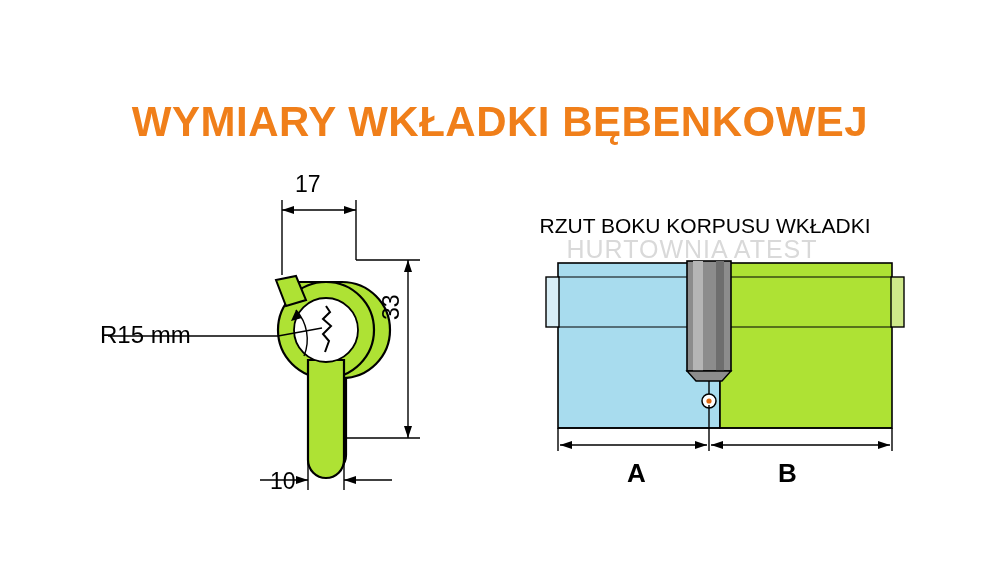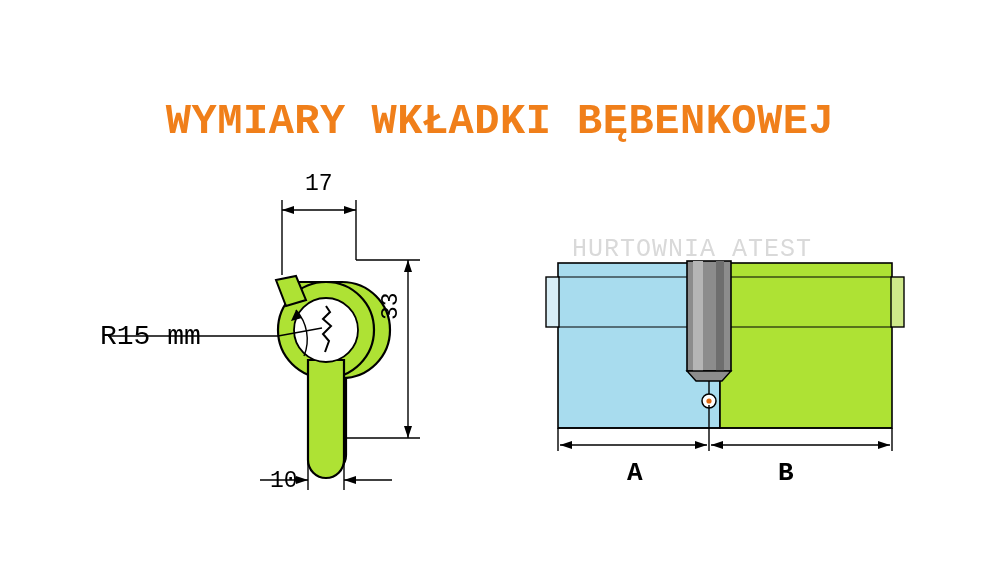--- a/index.html
+++ b/index.html
@@ -13,21 +13,20 @@
     position: relative;
     overflow: hidden;
     font-family: "Liberation Sans", sans-serif;
   }
   #stage {
     position: absolute;
     left: 0;
     top: 0;
     width: 1000px;
     height: 564px;
-    font-family: Liberation Mono, monospace;
   }
   .title {
     position: absolute;
     left: 0;
     top: 98px;
     width: 1000px;
     text-align: center;
     font-size: 42px;
     font-weight: bold;
     color: #f07f1a;
@@ -55,35 +54,36 @@
     letter-spacing: 1px;
     white-space: nowrap;
     pointer-events: none;
   }
   .dim-text {
     position: absolute;
     font-size: 23px;
     color: #000000;
     white-space: nowrap;
   }
-  .dim-17 { left: 305px; top: 171px; }
+  .dim-17 { left: 295px; top: 171px; }
   .dim-33 { left: 378px; top: 320px; transform: rotate(-90deg); transform-origin: left top; }
   .dim-10 { left: 246px; top: 468px; margin-left: 24px; }
-  .dim-r15 { left: 100px; top: 321px; font-size: 28px; }
+  .dim-r15 { left: 100px; top: 321px; font-size: 24px; }
   .dim-a  { left: 627px; top: 458px; font-size: 26px; font-weight: bold; }
   .dim-b  { left: 778px; top: 458px; font-size: 26px; font-weight: bold; }
   svg { display: block; }
 </style>
 </head>
 <body>
 
 <div id="stage">
 
   <div class="title">WYMIARY WKŁADKI BĘBENKOWEJ</div>
 
+  <div class="sub-label">RZUT BOKU KORPUSU WKŁADKI</div>
   <div class="watermark">HURTOWNIA ATEST</div>
 
   <svg width="460" height="420" viewBox="0 0 460 420" style="position:absolute; left:60px; top:160px;">
 
     <line x1="222" y1="40" x2="222" y2="115" stroke="#000" stroke-width="1.4"></line>
     <line x1="296" y1="40" x2="296" y2="100" stroke="#000" stroke-width="1.4"></line>
     <line x1="222" y1="50" x2="296" y2="50" stroke="#000" stroke-width="1.4"></line>
     <polygon points="222,50 234,46 234,54" fill="#000"></polygon>
     <polygon points="296,50 284,46 284,54" fill="#000"></polygon>
 

